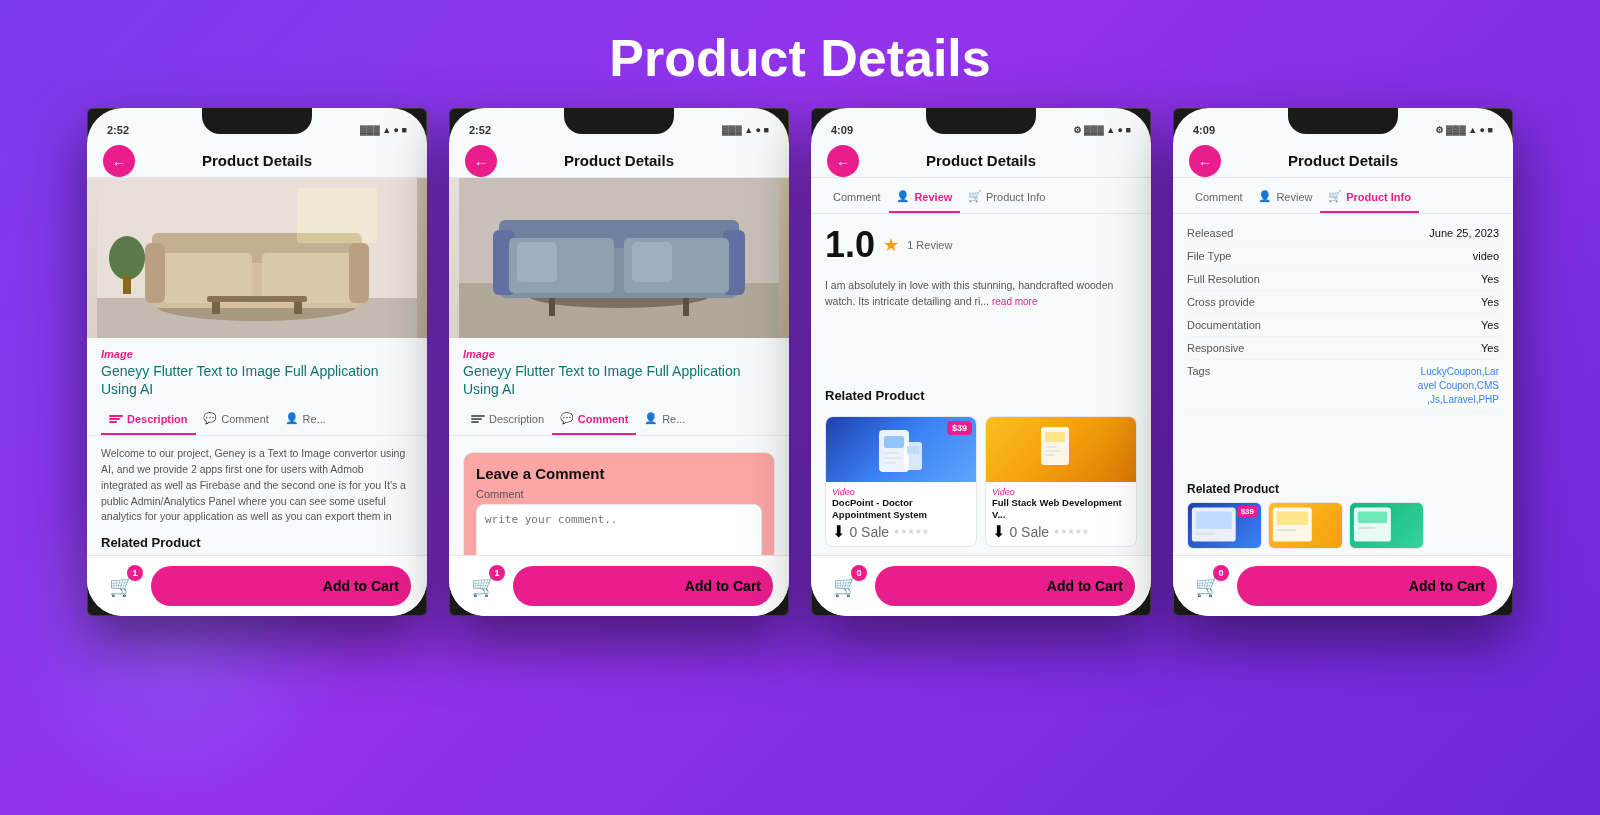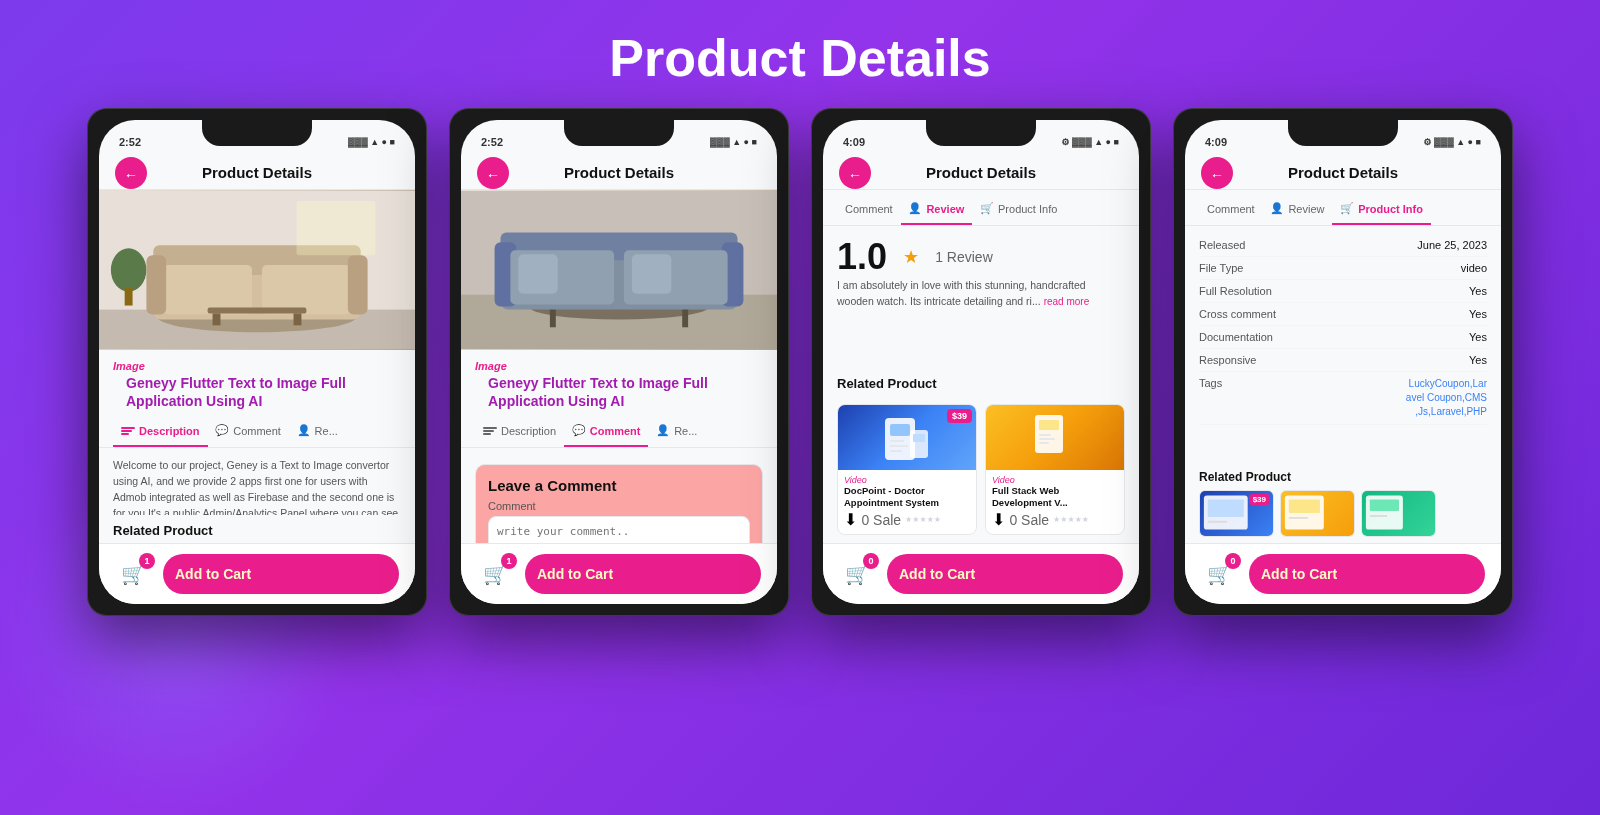--- a/index.html
+++ b/index.html
@@ -50,22 +50,21 @@
       padding: 0 30px;
       position: relative;
       z-index: 10;
     }
 
     
     .phone {
       width: 340px;
       height: 508px;
       background: #1a1a1a;
-      border-radius: 20px;
-      padding: 12px;
+      border-radius: 6px;
       position: relative;
       box-shadow: 0 25px 60px rgba(0,0,0,0.5), inset 0 0 0 1px rgba(255,255,255,0.15);
     }
 
     .phone-inner {
       width: 100%;
       height: 100%;
       background: #f8f9fa;
       border-radius: 36px;
       overflow: hidden;
@@ -161,25 +160,24 @@
 
     .product-category {
       color: #e91e8c;
       font-size: 11px;
       font-weight: 600;
       font-style: italic;
     }
 
     .product-name {
       font-size: 14px;
-      font-weight: 700;
-      color: #a21caf;
+      font-weight: 400;
+      color: #0f766e;
       margin-top: 2px;
       line-height: 1.3;
-      margin-left: 13px;
     }
 
     
     .tabs {
       display: flex;
       border-bottom: 1px solid #e5e7eb;
       padding: 0 14px;
       flex-shrink: 0;
     }
 
@@ -249,28 +247,28 @@
       border-radius: 50%;
       color: white;
       font-size: 9px;
       display: flex; align-items: center; justify-content: center;
       font-weight: 700;
     }
 
     .add-to-cart-btn {
       flex: 1;
       background: #e91e8c;
-      color: #fef9c3;
+      color: #000000;
       border: none;
       border-radius: 28px;
       padding: 12px;
       font-size: 14px;
       font-weight: 700;
       cursor: pointer;
-      text-align: left;
+      text-align: right;
     }
 
     
     .comment-form {
       padding: 10px 14px;
       flex: 1;
       overflow: hidden;
     }
 
     .comment-form-title {
@@ -314,34 +312,34 @@
     
     .review-section {
       padding: 10px 14px;
       flex: 1;
       overflow: hidden;
     }
 
     .review-rating-row {
       display: flex;
       align-items: center;
-      gap: 16px;
-      margin-bottom: 0;
+      gap: 8px;
+      margin-bottom: 12px;
     }
 
     .rating-number {
       font-size: 36px;
       font-weight: 700;
       color: #111;
     }
 
     .rating-star { color: #f59e0b; font-size: 18px; }
 
     .review-count {
-      font-size: 14px;
+      font-size: 11px;
       color: #666;
     }
 
     .review-text {
       font-size: 10.5px;
       color: #555;
       line-height: 1.5;
     }
 
     .read-more { color: #e91e8c; font-size: 10px; }
@@ -807,21 +805,21 @@
         </div>
         <div class="info-row">
           <span class="info-label">File Type</span>
           <span class="info-value">video</span>
         </div>
         <div class="info-row">
           <span class="info-label">Full Resolution</span>
           <span class="info-value">Yes</span>
         </div>
         <div class="info-row">
-          <span class="info-label">Cross comment</span>
+          <span class="info-label">Cross provide</span>
           <span class="info-value">Yes</span>
         </div>
         <div class="info-row">
           <span class="info-label">Documentation</span>
           <span class="info-value">Yes</span>
         </div>
         <div class="info-row">
           <span class="info-label">Responsive</span>
           <span class="info-value">Yes</span>
         </div>

